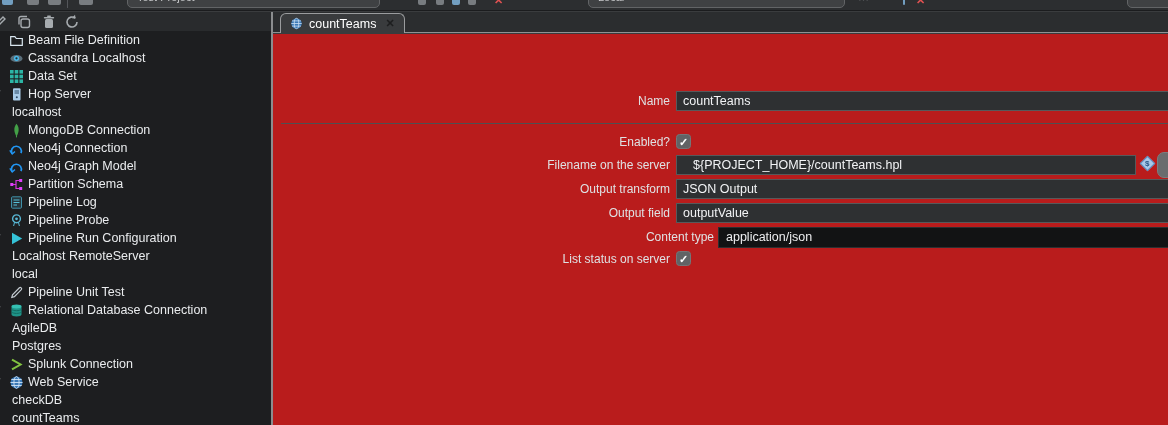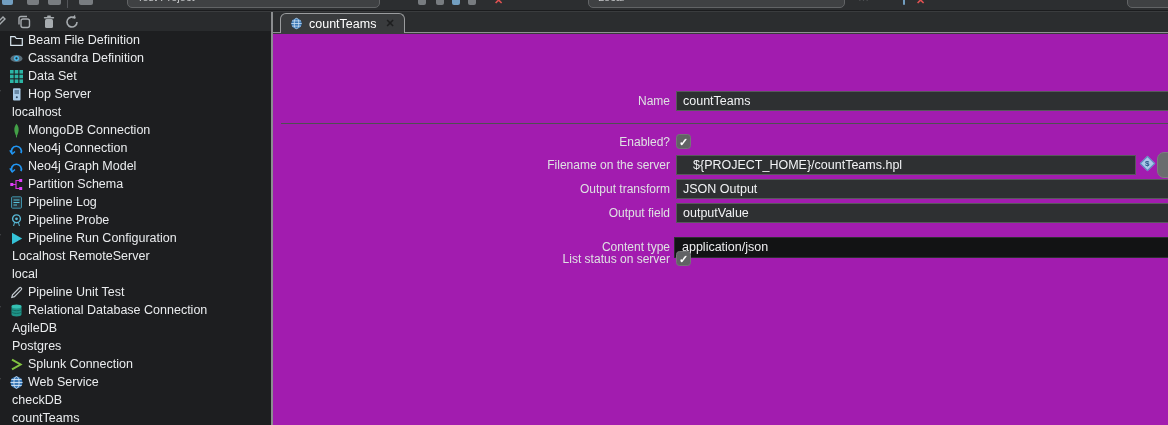--- a/index.html
+++ b/index.html
@@ -40,21 +40,21 @@
   #main { position:absolute; left:273px; top:12px; right:0; bottom:0; background:#393b3d; }
   #tabstrip { position:relative; height:21px; background:#2b2d2f; border-bottom:1px solid #8f9193; }
   #tab { position:absolute; left:7px; top:1px; bottom:-1px; background:#393b3d;
     border:1px solid #9a9c9e; border-bottom:none; border-radius:6px 6px 0 0;
     display:flex; align-items:center; padding:0 9px; gap:6px; z-index:3;
     color:#ffffff; font-size:12.5px; }
   #tab .tabicon svg { width:13px; height:13px; display:block; }
   #tab .tabclose { color:#1d1e1f; font-weight:bold; font-size:11px; margin-left:3px; }
 
   
-  #formarea { position:absolute; top:22px; left:0; right:0; bottom:0; background:#a21caf; overflow:hidden; }
+  #formarea { position:absolute; top:22px; left:0; right:0; bottom:0; background:#b91c1c; overflow:hidden; }
   .frow { position:absolute; left:0; right:0; height:21px; }
   .flabel { position:absolute; left:0; top:0; width:397px; text-align:right;
     color:#dfe1e3; font-size:12px; line-height:21px; }
   .ftext { position:absolute; top:0; height:20px; background:#2e3032; border:1px solid #57595b;
     color:#f2f3f5; font-size:12.5px; padding:0 6px; font-family:"Liberation Sans", sans-serif; outline:none; }
   .fdark { position:absolute; top:0; height:21px; background:#121314; border:1px solid #2d2f31;
     color:#ededef; font-size:12.5px; line-height:19px; padding:0 7px; }
   .fcheck { position:absolute; left:403px; top:2px; width:15px; height:15px; background:#616365;
     border:1px solid #747678; border-radius:3.5px; color:#ffffff; font-size:11px; font-weight:bold;
     text-align:center; line-height:14px; }
@@ -128,21 +128,21 @@
         <span class="tlabel">Beam File Definition</span>
       </div>
       <div class="trow">
         <span class="ticon">
           <svg viewBox="0 0 15 15">
             <ellipse cx="7.5" cy="7.5" rx="6" ry="3.6" fill="#5a6e7a"></ellipse>
             <circle cx="7.5" cy="7.3" r="2.6" fill="#49b8e8"></circle>
             <circle cx="7.5" cy="7.3" r="1.1" fill="#15303c"></circle>
           </svg>
         </span>
-        <span class="tlabel">Cassandra Definition</span>
+        <span class="tlabel">Cassandra Localhost</span>
       </div>
       <div class="trow">
         <span class="ticon">
           <svg viewBox="0 0 15 15" fill="#2cb5a5">
             <rect x="1" y="1" width="3.6" height="3.6"></rect>
             <rect x="5.7" y="1" width="3.6" height="3.6"></rect>
             <rect x="10.4" y="1" width="3.6" height="3.6"></rect>
             <rect x="1" y="5.7" width="3.6" height="3.6"></rect>
             <rect x="5.7" y="5.7" width="3.6" height="3.6"></rect>
             <rect x="10.4" y="5.7" width="3.6" height="3.6"></rect>
@@ -334,21 +334,21 @@
         <div class="browsebtn" style="left: 884px; top: -3px; width: 44px; height: 26px;"></div>
       </div>
       <div class="frow" style="top: 145px;">
         <span class="flabel">Output transform</span>
         <input class="ftext" value="JSON Output" style="left: 403px; width: 514px;">
       </div>
       <div class="frow" style="top: 169px;">
         <span class="flabel">Output field</span>
         <input class="ftext" value="outputValue" style="left: 403px; width: 514px;">
       </div>
-      <div class="frow" style="top: 203px;">
+      <div class="frow" style="top: 193px; margin-left: 44px;">
         <span class="flabel">Content type</span>
         <div class="fdark" style="left: 401px; width: 520px;">application/json</div>
       </div>
       <div class="frow" style="top: 215px;">
         <span class="flabel">List status on server</span>
         <div class="fcheck">✓</div>
       </div>
     </div>
 </div>
 

